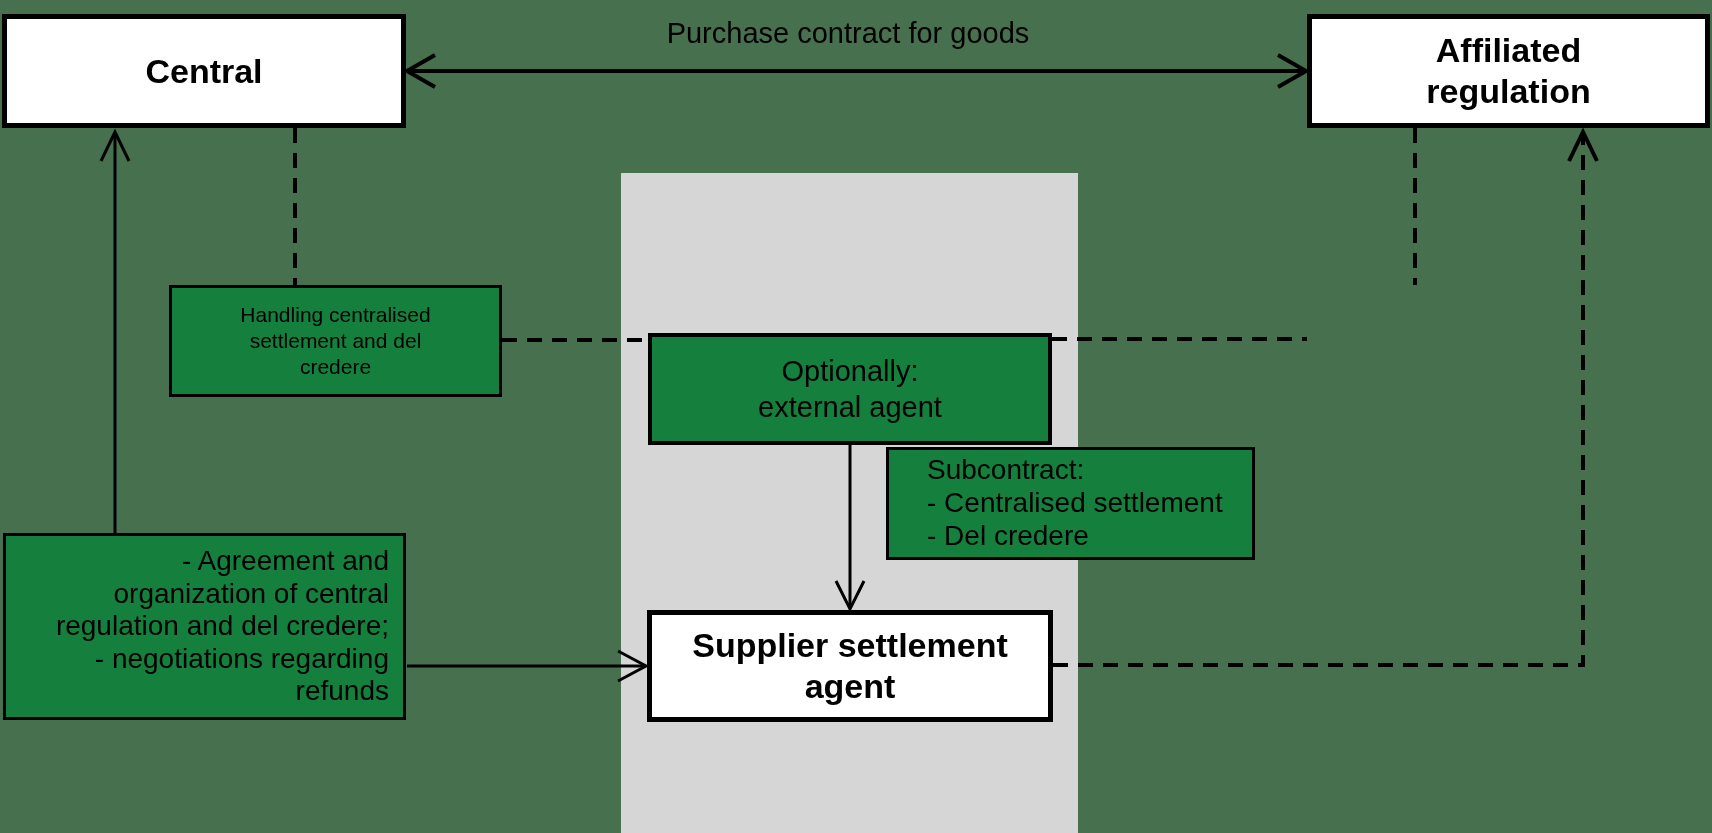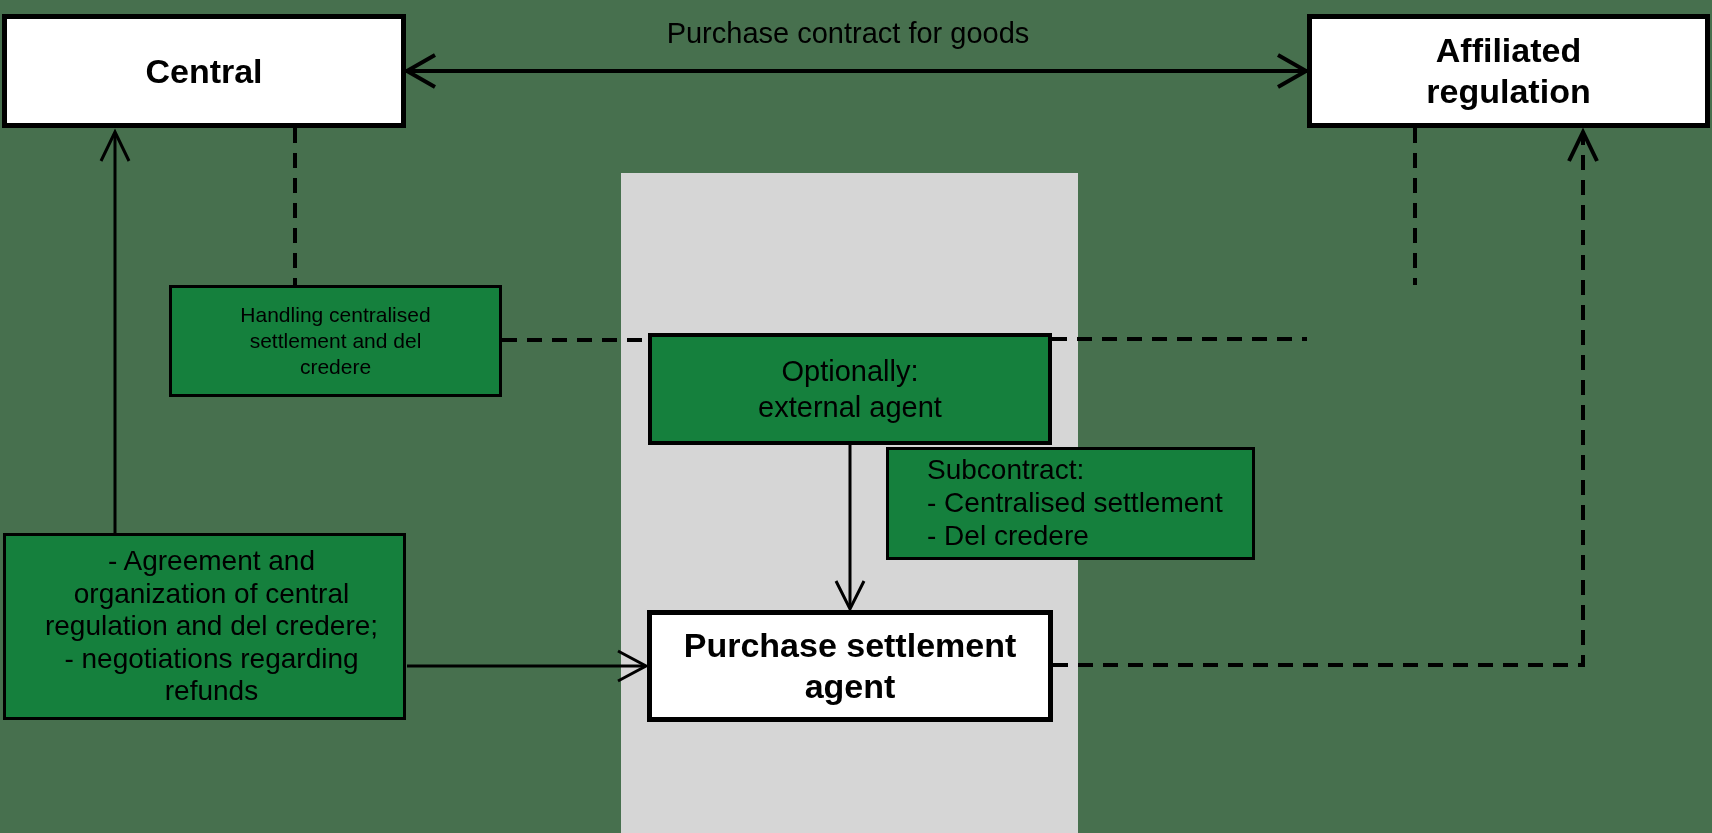--- a/index.html
+++ b/index.html
@@ -58,21 +58,21 @@
   #agreement-right .inner { max-width: 352px; }
   #subcontract {
     left: 886px; top: 447px; width: 369px; height: 113px;
     font-size: 28px; line-height: 1.17;
     justify-content: flex-start; text-align: left;
     padding-left: 38px;
   }
   #agreement-left {
     left: 3px; top: 533px; width: 403px; height: 187px;
     font-size: 28px; line-height: 1.16;
-    justify-content: flex-start; text-align: center;
+    justify-content: flex-start; text-align: right;
     padding-left: 28px; padding-right: 14px;
   }
 
   #purchase-label {
     left: 598px; top: 17px; width: 500px;
     text-align: center; font-size: 29px;
   }
 </style>
 </head>
 <body>
@@ -117,21 +117,21 @@
     <span>Affiliated
 regulation</span>
   </div>
 
   <div class="abs labelbox" id="external">
     <span>Optionally:
 external agent</span>
   </div>
 
   <div class="abs node" id="central">
-    <span>Purchase settlement
+    <span>Supplier settlement
 agent</span>
   </div>
 
   <div class="abs labelbox" id="handling">
     <span class="inner">Handling centralised settlement and del credere</span>
   </div>
 
 
   <div class="abs labelbox" id="subcontract">
     <span>Subcontract:

